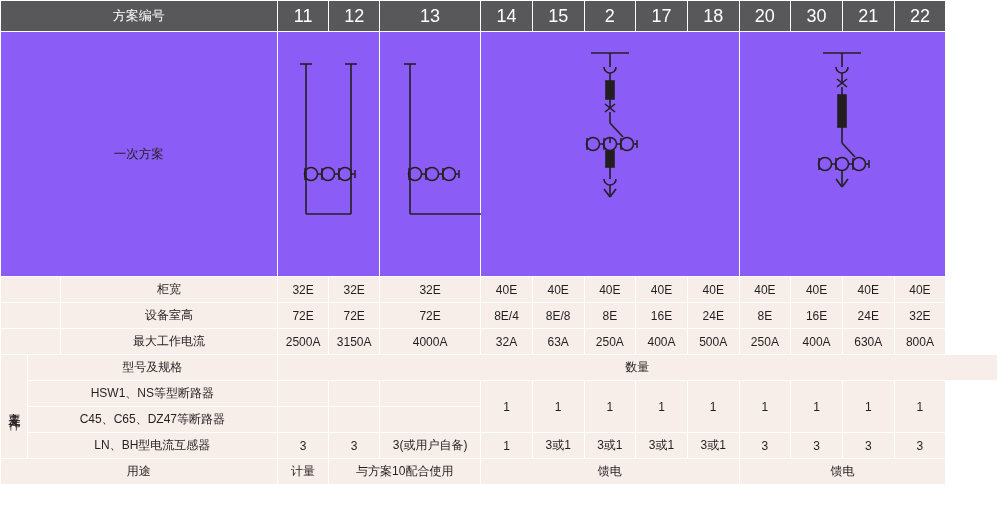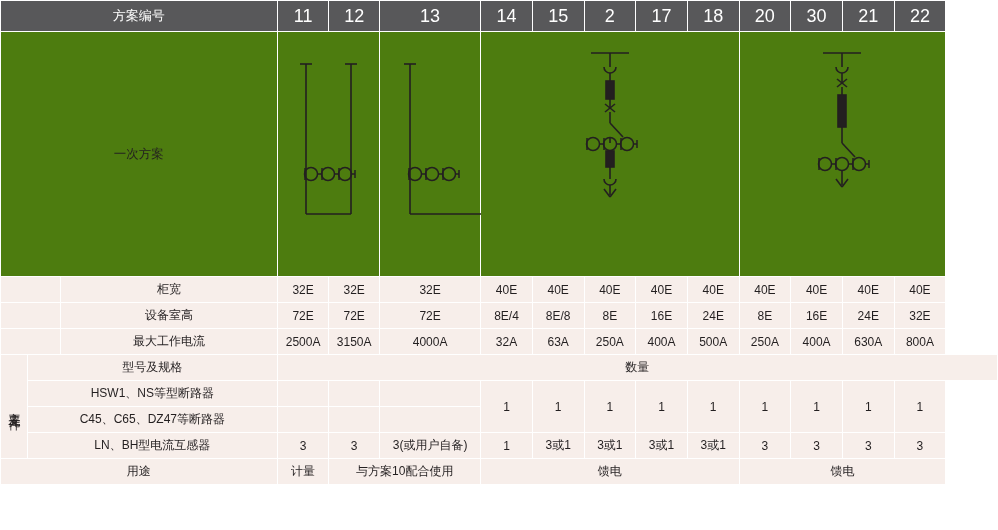--- a/index.html
+++ b/index.html
@@ -26,21 +26,21 @@
   .hdr{
     background:#58585a;
     color:#ffffff;
     height:30px;
     font-size:13px;
   }
   .hdr.num{font-size:18px;}
   
   .beige{background:#f7eeea;}
   .white{background:#ffffff;}
-  .scheme-row td{background:#4d7c0f;height:244px;}
+  .scheme-row td{background:#8b5cf6;height:244px;}
   .rowlbl{font-size:12.5px;}
   .h26{height:26px;}
   .vlabel{
     writing-mode:vertical-rl;
     text-orientation:upright;
     letter-spacing:2px;
     font-size:12px;
     line-height:1.1;
   }
   .vcellwrap{display:flex;align-items:center;justify-content:center;height:100%;}

